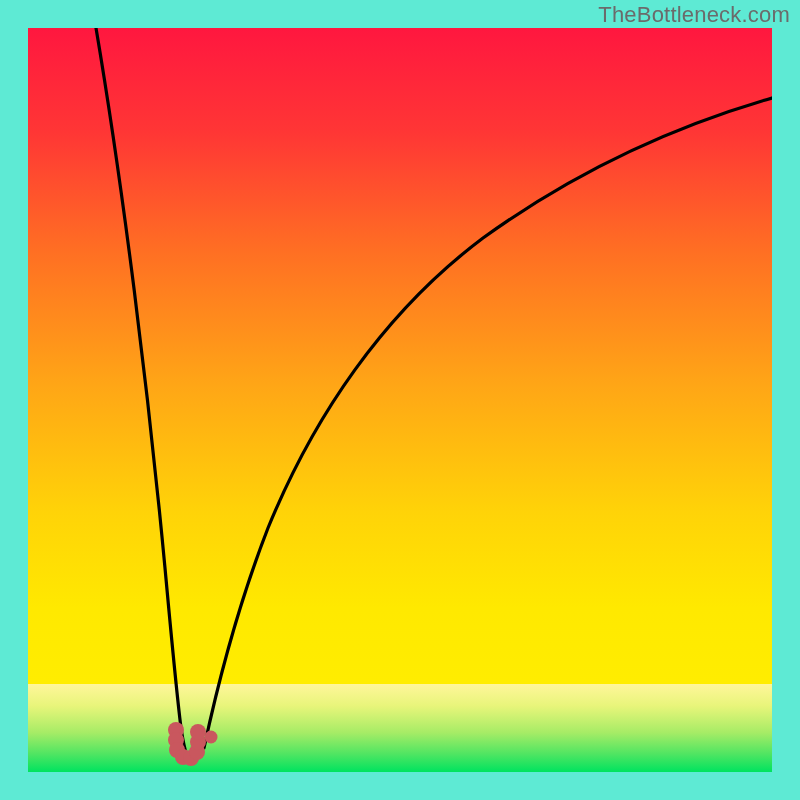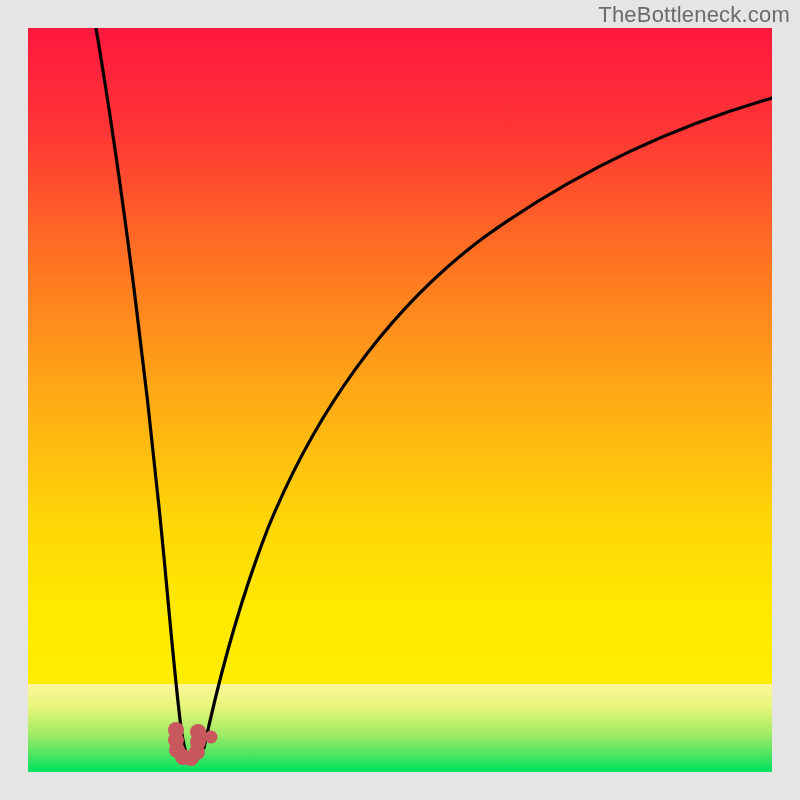--- a/index.html
+++ b/index.html
@@ -8,21 +8,21 @@
     width: 800px;
     height: 800px;
     overflow: hidden;
     background: #000;
     font-family: Arial, Helvetica, sans-serif;
   }
   .frame {
     position: absolute;
     top: 0; left: 0;
     width: 800px; height: 800px;
-    background: #e5e5e5;
+    background: #5eead4;
   }
   .plot-area {
     position: absolute;
     top: 28px;
     left: 28px;
     width: 744px;
     height: 744px;
     overflow: hidden;
   }
   .watermark {

